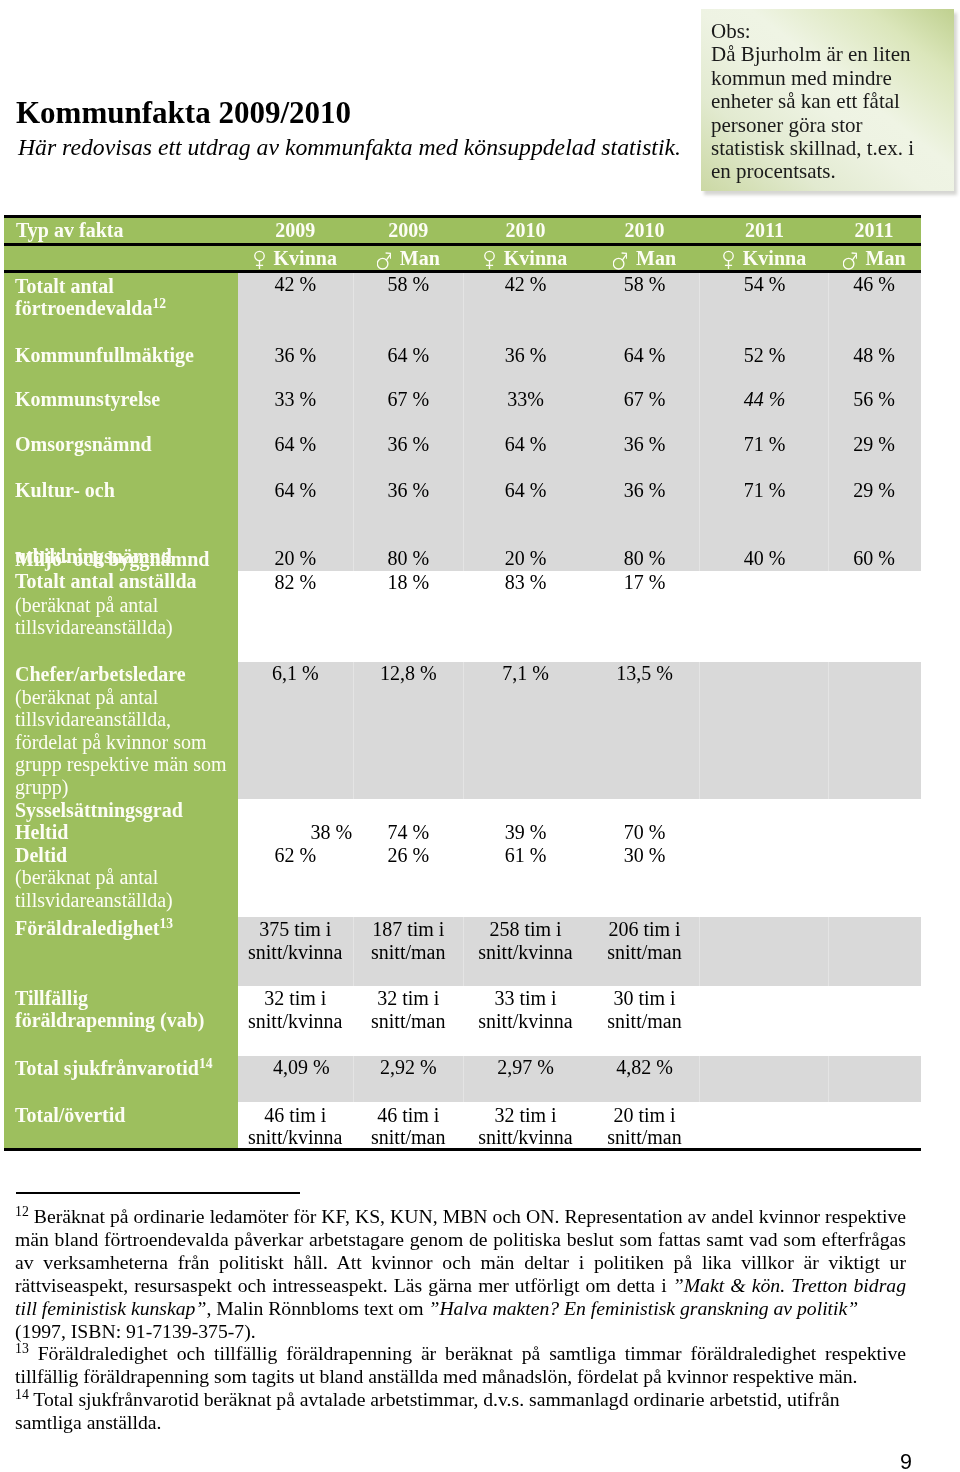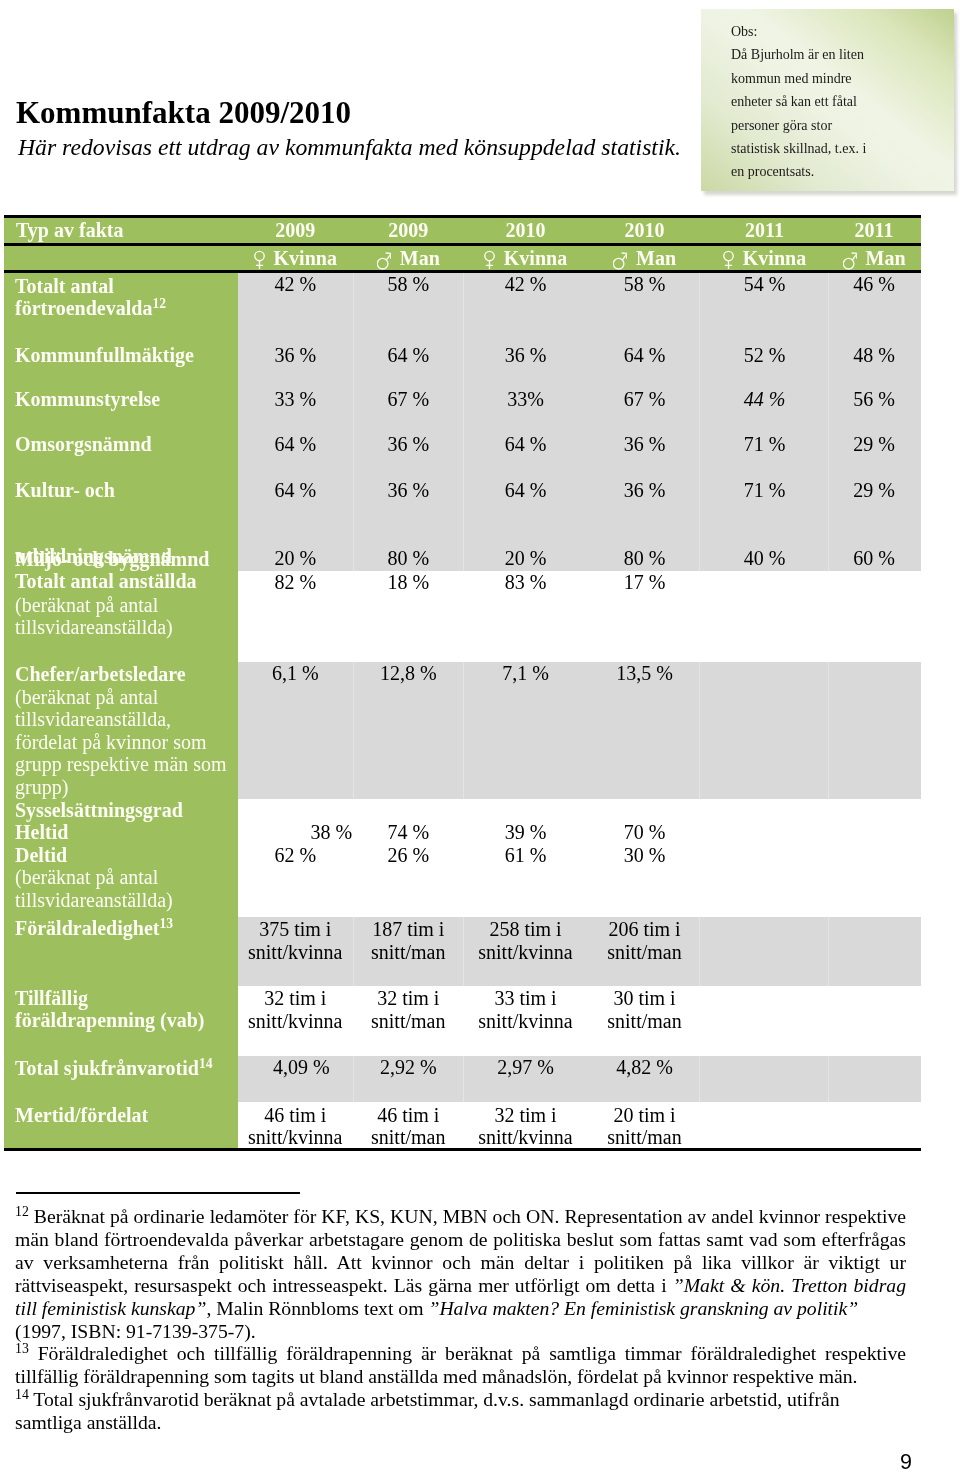--- a/index.html
+++ b/index.html
@@ -5,21 +5,21 @@
   html,body{margin:0;padding:0;}
   body{width:960px;height:1472px;background:#fff;font-family:"Liberation Serif",serif;color:#000;}
   .page{position:relative;width:960px;height:1472px;overflow:hidden;}
 
   .title{position:absolute;left:16px;top:96px;font-size:31px;font-weight:bold;line-height:1.1;white-space:nowrap;}
   .subtitle{position:absolute;left:18px;top:134px;font-size:23.7px;font-style:italic;line-height:1.1;white-space:nowrap;}
 
   .obsbox{position:absolute;left:701px;top:9px;width:253px;height:182px;
     background:linear-gradient(38deg,#cbd8a4 0%,#e2ead0 25%,#eef3e3 47%,#eff4e4 58%,#dbe6bb 82%,#bfd08f 100%);
     box-shadow:3px 4px 3px rgba(120,120,110,0.30);}
-  .obsbox .inner{position:absolute;left:30px;top:11px;font-size:14px;line-height:23.4px;color:#1a1a1a;white-space:nowrap;}
+  .obsbox .inner{position:absolute;left:10px;top:11px;font-size:21px;line-height:23.4px;color:#1a1a1a;white-space:nowrap;}
 
   
   #tbl{position:absolute;left:4px;top:215px;width:917px;height:936px;}
   .rule{position:absolute;left:0;width:917px;background:#000;}
   .greencell{position:absolute;background:#9dbf5e;}
   .band{position:absolute;left:234px;width:683px;}
   .hcell{position:absolute;color:#fdfdf5;font-weight:bold;font-size:20px;text-align:center;white-space:nowrap;}
   .gsym{display:inline-block;vertical-align:-4px;margin-right:9px;}
   .lab{position:absolute;left:11px;color:#fdfdf5;font-weight:bold;font-size:20px;white-space:nowrap;line-height:1;}
   .lab.n{font-weight:normal;}
@@ -126,21 +126,21 @@
       <div class="lab n" style="top: 561.5px;">grupp)</div>
       <div class="lab" style="top: 584.5px;">Sysselsättningsgrad</div>
       <div class="lab" style="top: 607px;">Heltid</div>
       <div class="lab" style="top: 629.5px;">Deltid</div>
       <div class="lab n" style="top: 652px;">(beräknat på antal</div>
       <div class="lab n" style="top: 674.5px;">tillsvidareanställda)</div>
       <div class="lab" style="top: 703px;">Föräldraledighet<sup>13</sup></div>
       <div class="lab" style="top: 772.5px;">Tillfällig</div>
       <div class="lab" style="top: 795px;">föräldrapenning (vab)</div>
       <div class="lab" style="top: 843px;">Total sjukfrånvarotid<sup>14</sup></div>
-      <div class="lab" style="top: 890px;">Mertid/fördelat</div>
+      <div class="lab" style="top: 890px;">Total/övertid</div>
       <div class="val" style="left: 234px; width: 114.5px; top: 59px;">42 %</div>
       <div class="val" style="left: 348.5px; width: 111.5px; top: 59px;">58 %</div>
       <div class="val" style="left: 460px; width: 123px; top: 59px;">42 %</div>
       <div class="val" style="left: 583px; width: 115px; top: 59px;">58 %</div>
       <div class="val" style="left: 698px; width: 125px; top: 59px;">54 %</div>
       <div class="val" style="left: 823px; width: 94px; top: 59px;">46 %</div>
       <div class="val" style="left: 234px; width: 114.5px; top: 130px;">36 %</div>
       <div class="val" style="left: 348.5px; width: 111.5px; top: 130px;">64 %</div>
       <div class="val" style="left: 460px; width: 123px; top: 130px;">36 %</div>
       <div class="val" style="left: 583px; width: 115px; top: 130px;">64 %</div>

